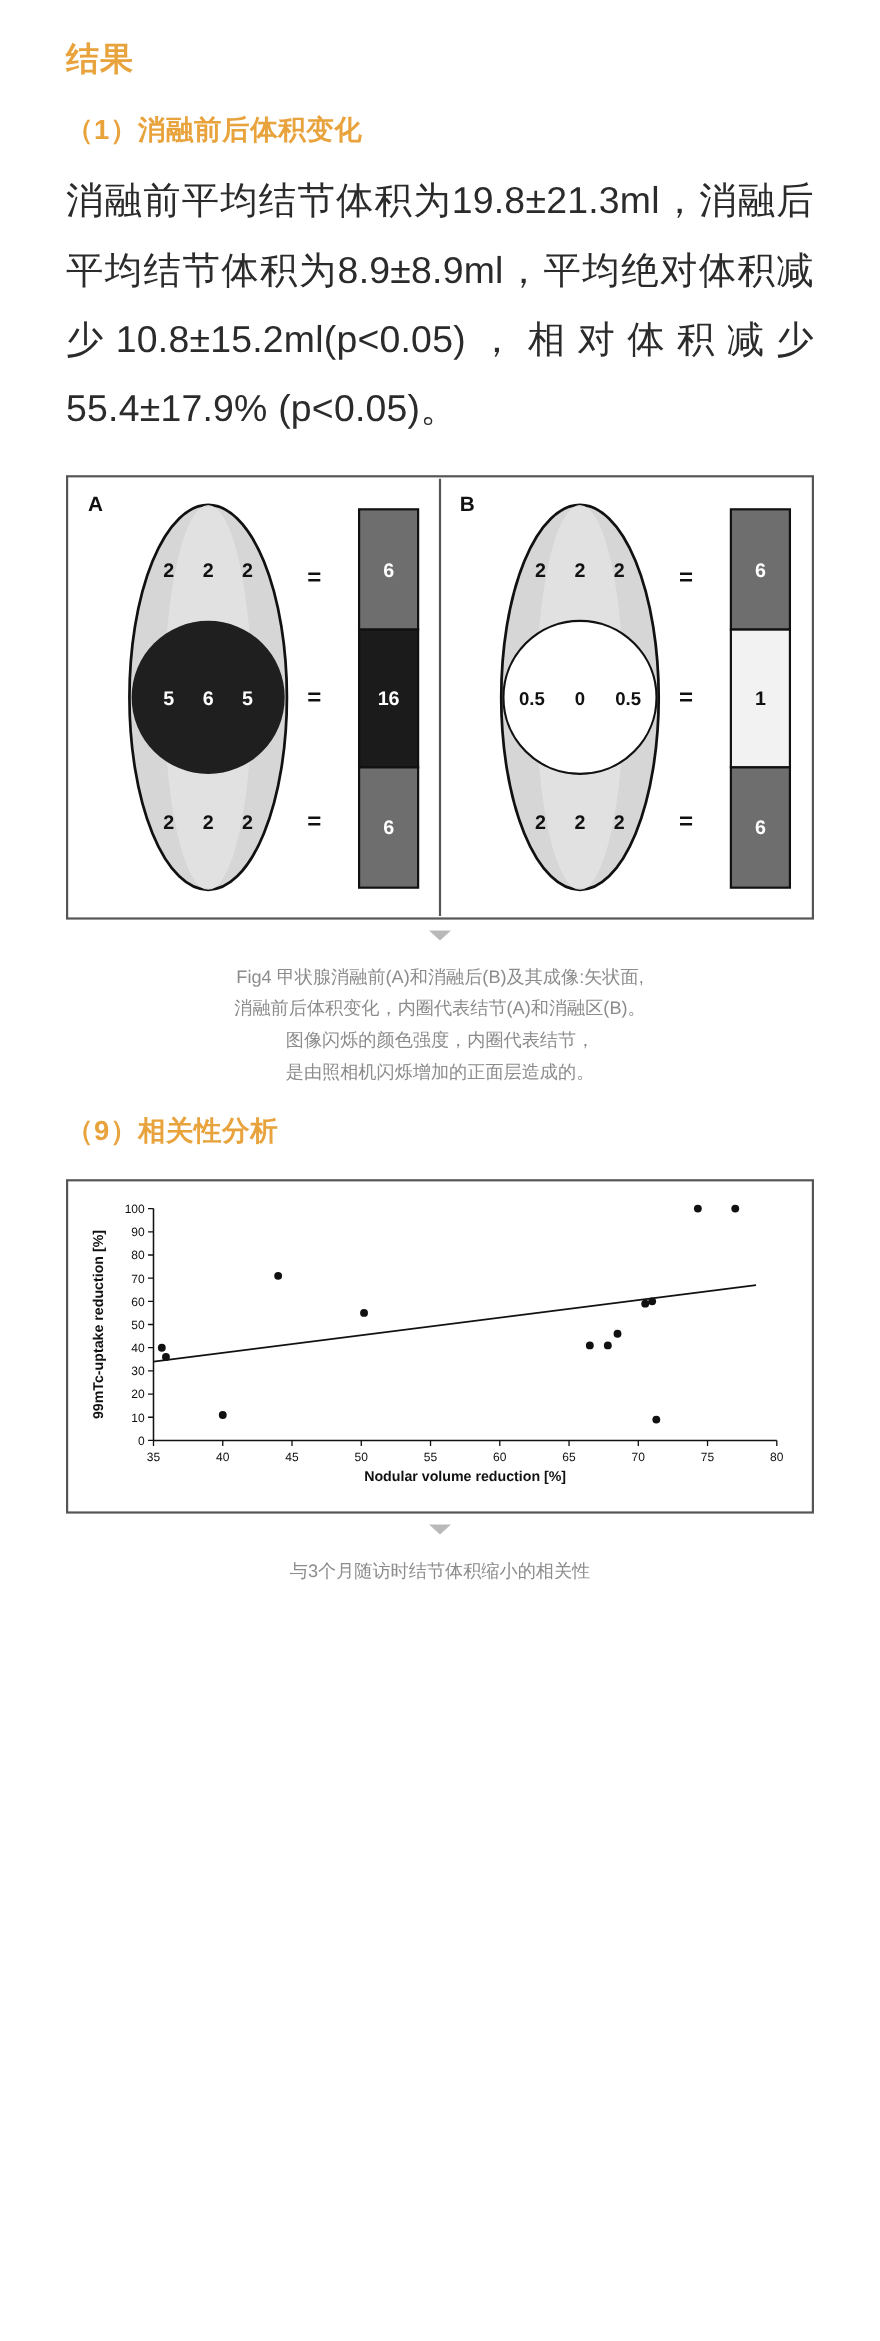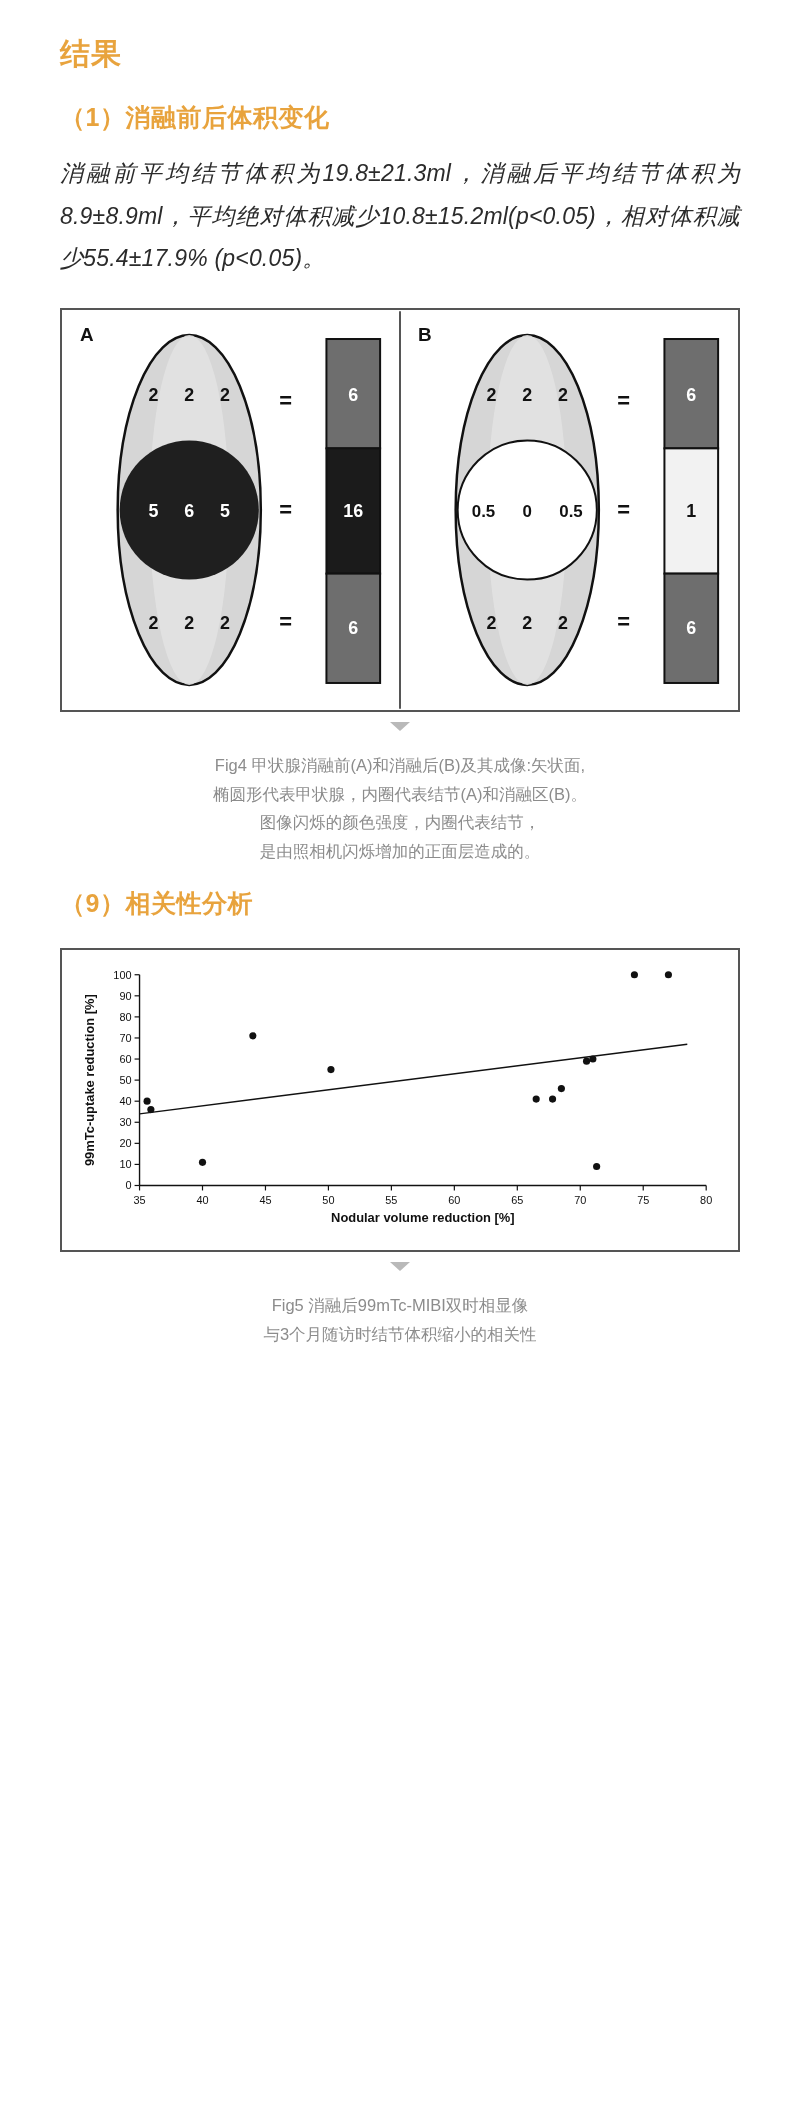--- a/index.html
+++ b/index.html
@@ -28,27 +28,26 @@
     margin: 10px 0 26px 0;
   }
   .sub-title {
     color: #e8a33d;
     font-size: 25px;
     font-weight: bold;
     margin: 21px 0 18px 0;
     letter-spacing: 0.5px;
   }
   .para {
-    font-size: 23px;
+    font-size: 34px;
     line-height: 1.85;
     color: #2b2b2b;
     letter-spacing: 0.2px;
     margin: 0 0 10px 0;
     text-align: justify;
-    font-style: italic;
   }
   .figure-block {
     margin-top: 28px;
   }
   .figure-frame {
     border: 2px solid #555;
     background: #ffffff;
     padding: 0;
     box-sizing: border-box;
   }
@@ -150,21 +149,21 @@
           <rect x="606" y="264" width="54" height="110" fill="#6e6e6e" stroke="#111" stroke-width="2"></rect>
           <text x="633" y="90" font-family="Liberation Sans, sans-serif" font-size="18" font-weight="bold" fill="#ffffff" text-anchor="middle">6</text>
           <text x="633" y="207" font-family="Liberation Sans, sans-serif" font-size="18" font-weight="bold" fill="#111" text-anchor="middle">1</text>
           <text x="633" y="325" font-family="Liberation Sans, sans-serif" font-size="18" font-weight="bold" fill="#ffffff" text-anchor="middle">6</text>
         </svg>
       </div>
     </div>
     <div class="caption-arrow"></div>
     <div class="caption">
       <span class="cap-line">Fig4 甲状腺消融前(A)和消融后(B)及其成像:矢状面,</span>
-      <span class="cap-line">椭圆形代表甲状腺，内圈代表结节(A)和消融区(B)。</span>
+      <span class="cap-line">消融前后体积变化，内圈代表结节(A)和消融区(B)。</span>
       <span class="cap-line">图像闪烁的颜色强度，内圈代表结节，</span>
       <span class="cap-line">是由照相机闪烁增加的正面层造成的。</span>
     </div>
   </div>
 
   <h2 class="sub-title">（9）相关性分析</h2>
 
   <div class="figure-block">
     <div class="figure-frame">
       <div class="fig5-wrap">
@@ -227,18 +226,17 @@
             <circle cx="527.6666666666666" cy="110.92" r="3.6" fill="#111"></circle>
             <circle cx="534" cy="108.80000000000001" r="3.6" fill="#111"></circle>
             <circle cx="537.8" cy="216.92000000000002" r="3.6" fill="#111"></circle>
             <circle cx="575.8" cy="24" r="3.6" fill="#111"></circle>
             <circle cx="610" cy="24" r="3.6" fill="#111"></circle>
           </svg>
       </div>
     </div>
     <div class="caption-arrow"></div>
     <div class="caption">
-      <span class="cap-line">Fig5 消融后99mTc-MIBI双时相显像</span>
       <span class="cap-line">与3个月随访时结节体积缩小的相关性</span>
     </div>
   </div>
 
 </div>
 
 </body></html>

